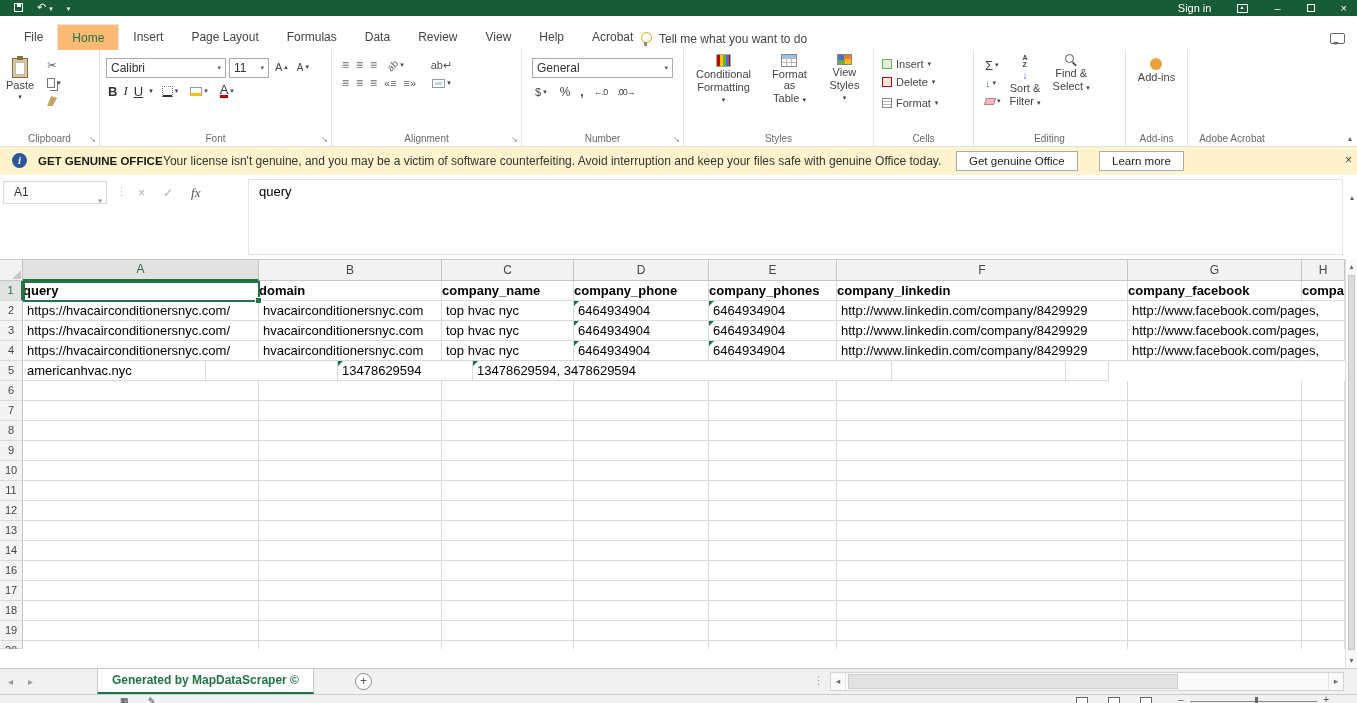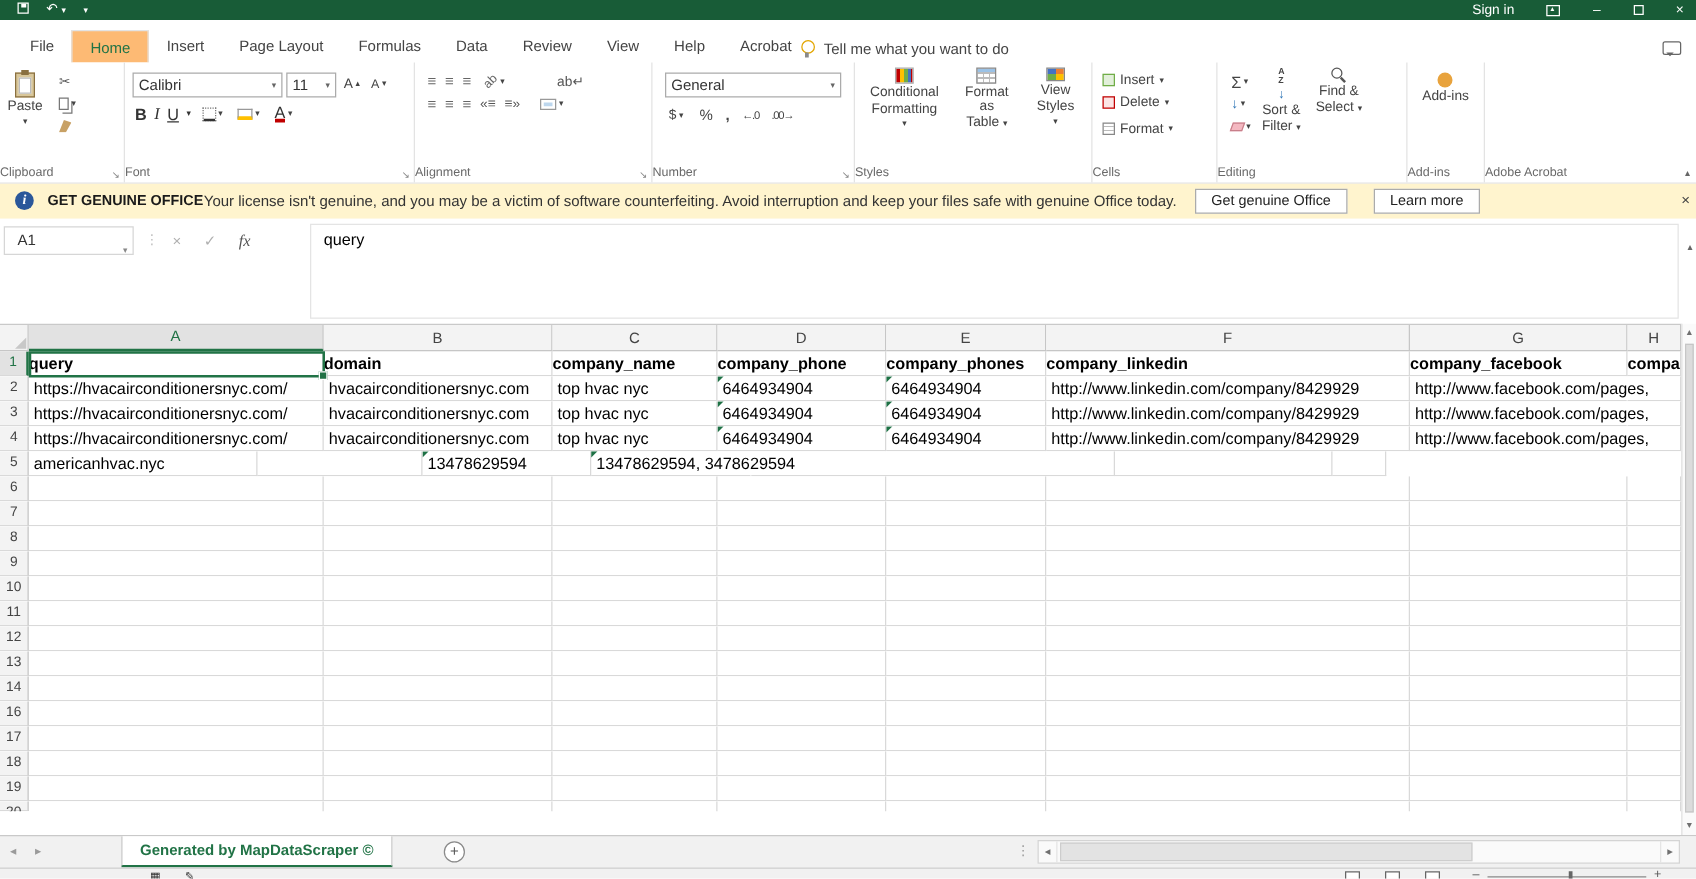--- a/index.html
+++ b/index.html
@@ -27,21 +27,21 @@
   #tellme { position:absolute; left:640px; bottom:4px; display:flex; align-items:center; gap:8px; font-size:12px; color:#444; }
   .bulb { width:11px; height:14px; position:relative; }
   .bulb::before { content:""; position:absolute; top:0; left:1px; width:9px; height:9px; border-radius:50%; border:1.5px solid #E3A600; }
   .bulb::after { content:""; position:absolute; bottom:0; left:4px; width:3px; height:4px; background:#8a8a8a; }
   .bubble { position:absolute; right:12px; bottom:6px; width:15px; height:11px; border:1.5px solid #666; border-radius:2px; }
   .bubble::after { content:""; position:absolute; left:2px; bottom:-5px; border:3px solid transparent; border-top-color:#666; }
 
   
   #ribbon { position:absolute; top:50px; left:0; right:0; height:97px; background:#fff; border-bottom:1px solid #E1E1E1; display:flex; }
   .rgroup { position:relative; height:100%; border-right:1px solid #E3E3E3; flex:none; }
-  .rg-label { position:absolute; bottom:2px; left:0; right:0; font-size:10px; color:#696969; }
+  .rg-label { position:absolute; bottom:2px; left:0; right:0; text-align:center; font-size:10px; color:#696969; }
   .launcher { position:absolute; right:3px; bottom:2px; font-size:8px; color:#8a8a8a; cursor:default; }
   .rg-body { padding-top:6px; display:flex; }
   .bigbtn { display:flex; flex-direction:column; align-items:center; font-size:11px; color:#444; gap:2px; padding:2px 6px; cursor:default; }
   .bb-label { line-height:11px; text-align:center; }
   .sbtn { display:flex; align-items:center; gap:2px; height:18px; padding:0 3px; font-size:11px; color:#444; cursor:default; }
   .smallcol { display:flex; flex-direction:column; margin-left:4px; }
   .combo { border:1px solid #ABABAB; background:#fff; font-size:12px; color:#333; display:flex; align-items:center; height:20px; padding:0 4px; justify-content:space-between; cursor:default; }
   .combo .dd { color:#666; }
   .g { font-size:11px; color:#555; }
 
@@ -263,21 +263,21 @@
 
   <div class="rgroup" style="width:190px">
     <div class="alrow" style="padding-top:8px">
       <span class="lines">≡</span>
       <span class="lines">≡</span>
       <span class="lines">≡</span>
       <span class="sbtn">
           <span class="rot45">ab</span>
           <span class="dd">▾</span>
         </span>
-      <span class="sbtn" style="margin-left:29px">
+      <span class="sbtn" style="margin-left:14px">
           <span class="g">ab↵</span>
         </span>
     </div>
     <div class="alrow">
       <span class="lines">≡</span>
       <span class="lines">≡</span>
       <span class="lines">≡</span>
       <span class="g">«≡</span>
       <span class="g">≡»</span>
       <span class="sbtn" style="margin-left:6px">

